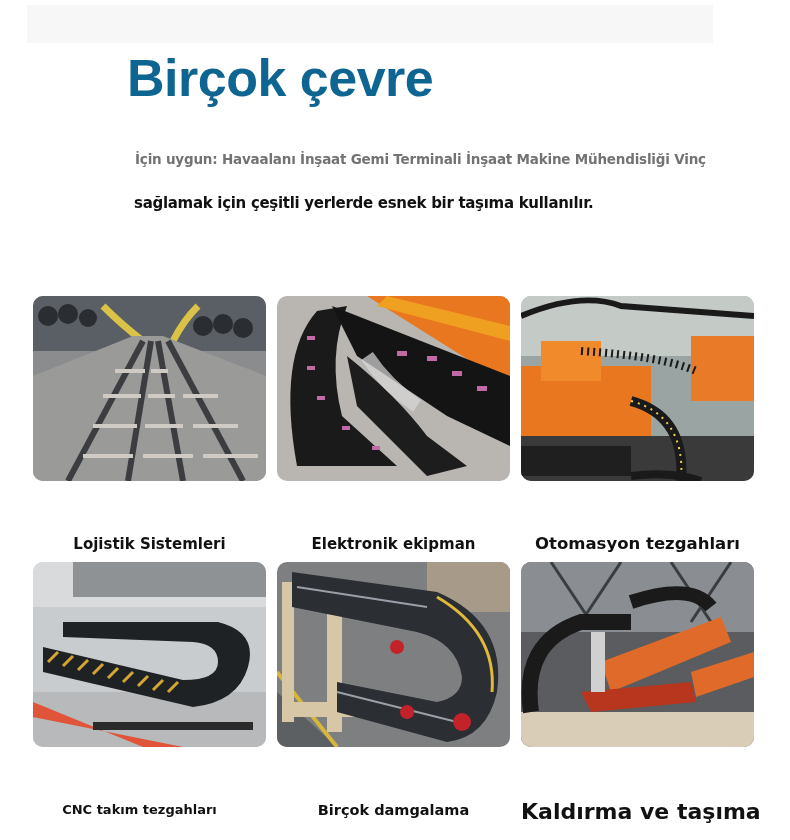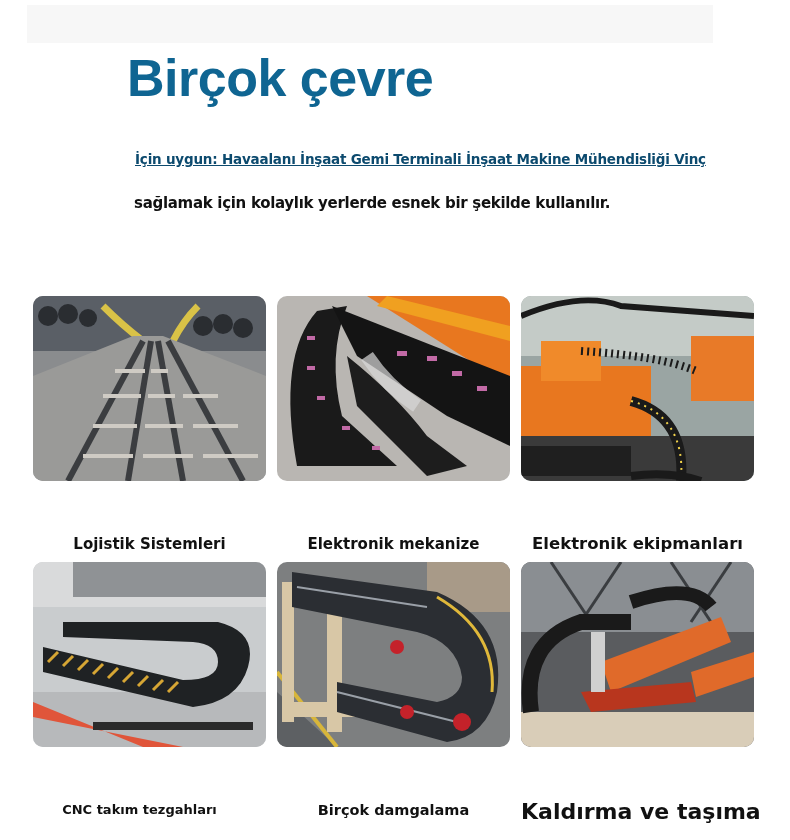--- a/index.html
+++ b/index.html
@@ -1,36 +1,36 @@
 <!DOCTYPE html>
 <html><head>
 <meta charset="utf-8">
 <style>
   html, body { margin:0; padding:0; background:#ffffff; }
   body { width:790px; height:840px; position:relative; overflow:hidden; font-family:"DejaVu Sans", sans-serif; color:#111; }
   .topband { position:absolute; left:27px; top:5px; width:686px; height:38px; background:#f7f7f7; }
   .title { position:absolute; left:127px; top:52px; font-family:"Liberation Sans", sans-serif; font-weight:bold; font-size:52px; letter-spacing:-0.5px; color:#0f6592; line-height:1; }
-  .suitable { position:absolute; left:135px; top:151px; font-size:13.5px; font-weight:bold; color:#0c4a6e; letter-spacing:-0.2px; white-space:nowrap;text-decoration:underline; }
+  .suitable { position:absolute; left:135px; top:151px; font-size:13.5px; font-weight:bold; color:#737373; letter-spacing:-0.2px; white-space:nowrap; }
   .desc { position:absolute; left:134px; top:194px; font-size:15px; font-weight:bold; line-height:19px; color:#111; letter-spacing:-0.3px; }
   .desc div { white-space:nowrap; }
   .card { position:absolute; width:233px; height:185px; border-radius:10px; overflow:hidden; }
   .cap { position:absolute; font-weight:bold; color:#111; white-space:nowrap; text-align:center;margin-top:36px; }
   svg { display:block; }
 </style>
 </head>
 <body>
 
 <div class="topband"></div>
 
 <div class="title">Birçok çevre</div>
 
 <div class="suitable">İçin uygun: Havaalanı İnşaat Gemi Terminali İnşaat Makine Mühendisliği Vinç</div>
 
 <div class="desc">
-  <div>sağlamak için kolaylık yerlerde esnek bir şekilde kullanılır.</div>
+  <div>sağlamak için çeşitli yerlerde esnek bir taşıma kullanılır.</div>
 </div>
 
 <div class="card" style="left:33px;top:296px;">
   <svg width="233" height="185" viewBox="0 0 233 185">
     <rect width="233" height="185" fill="#8a8c8e"></rect>
     <rect width="233" height="55" fill="#5a5f66"></rect>
     <g fill="#2a2d31">
         <circle cx="15" cy="20" r="10"></circle>
         <circle cx="35" cy="18" r="10"></circle>
         <circle cx="55" cy="22" r="9"></circle>
@@ -78,39 +78,39 @@
         <rect x="200" y="90" width="10" height="5"></rect>
         <rect x="30" y="40" width="8" height="4"></rect>
         <rect x="30" y="70" width="8" height="4"></rect>
         <rect x="40" y="100" width="8" height="4"></rect>
         <rect x="65" y="130" width="8" height="4"></rect>
         <rect x="95" y="150" width="8" height="4"></rect>
         <rect x="120" y="55" width="10" height="5"></rect>
       </g>
   </svg>
 </div>
-<div class="cap" style="left:277px;top:499px;width:233px;font-size:15px;">Elektronik mekanize</div>
+<div class="cap" style="left:277px;top:499px;width:233px;font-size:15px;">Elektronik ekipman</div>
 
 <div class="card" style="left:521px;top:296px;">
   <svg width="233" height="185" viewBox="0 0 233 185">
     <rect width="233" height="185" fill="#9aa5a3"></rect>
     <rect x="0" y="0" width="233" height="60" fill="#c4cbc7"></rect>
     <rect x="0" y="140" width="233" height="45" fill="#3a3a3a"></rect>
     <rect x="0" y="70" width="130" height="70" fill="#e8771f"></rect>
     <rect x="20" y="45" width="60" height="40" fill="#f08a2a"></rect>
     <rect x="170" y="40" width="63" height="65" fill="#e87a28"></rect>
     <rect x="0" y="150" width="110" height="30" fill="#1f1f1f"></rect>
     <path d="M0 20 Q60 -5 100 10 L233 20" stroke="#1a1a1a" stroke-width="6" fill="none"></path>
     <path d="M60 55 Q140 60 175 75" stroke="#1a1a1a" stroke-width="8" fill="none" stroke-dasharray="2 4"></path>
     <path d="M110 105 Q165 120 160 185" stroke="#1a1a1a" stroke-width="10" fill="none"></path>
     <path d="M110 105 Q165 120 160 185" stroke="#f2d24a" stroke-width="2" fill="none" stroke-dasharray="2 5"></path>
     <path d="M110 180 Q150 175 180 185" stroke="#1a1a1a" stroke-width="8" fill="none"></path>
   </svg>
 </div>
-<div class="cap" style="left:521px;top:498px;width:233px;font-size:16.5px;">Elektronik ekipmanları</div>
+<div class="cap" style="left:521px;top:498px;width:233px;font-size:16.5px;">Otomasyon tezgahları</div>
 
 <div class="card" style="left:33px;top:562px;">
   <svg width="233" height="185" viewBox="0 0 233 185">
     <rect width="233" height="185" fill="#c9ccce"></rect>
     <rect x="0" y="0" width="233" height="45" fill="#d9dadb"></rect>
     <rect x="40" y="0" width="193" height="35" fill="#8f9295"></rect>
     <rect x="0" y="130" width="233" height="55" fill="#b7b9bb"></rect>
     <polygon points="0,140 0,155 150,185 110,185" fill="#e0553a"></polygon>
     <path d="M30 60 L185 60 Q225 70 215 105 Q205 140 160 145 L10 110 L10 85 L150 118 Q185 118 185 100 Q185 82 160 80 L30 75 Z" fill="#1f2224"></path>
     <g stroke="#d6a634" stroke-width="3">

